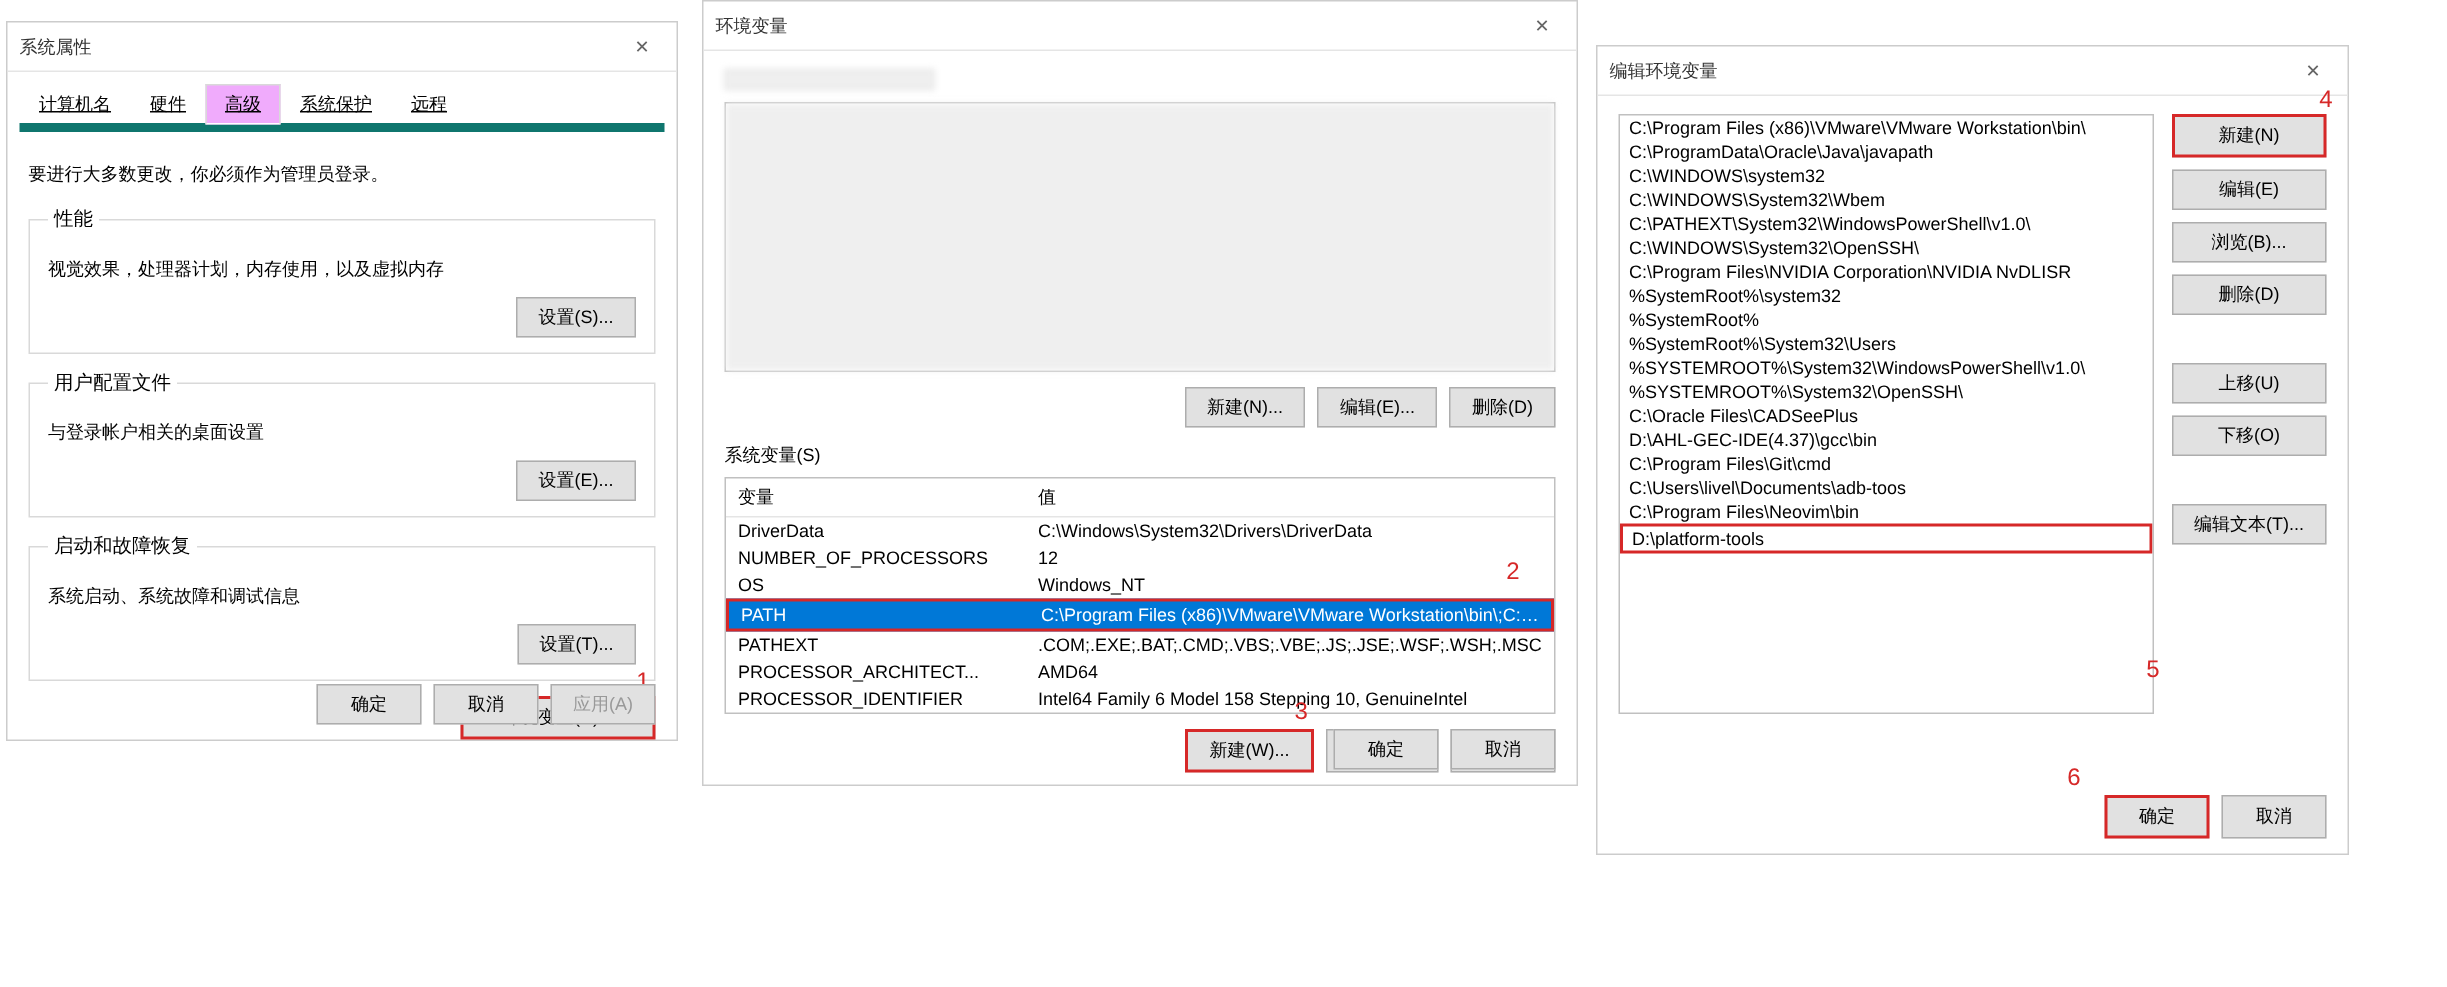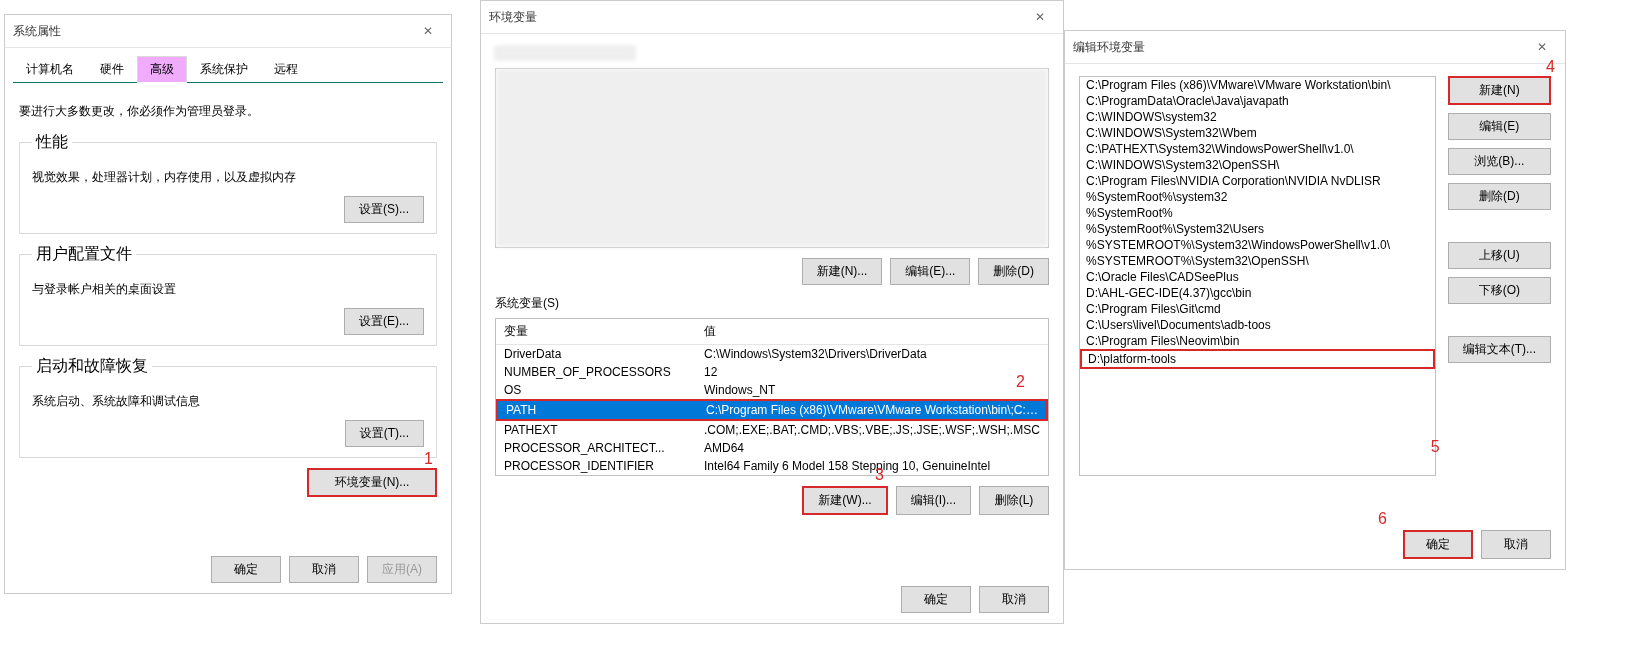--- a/index.html
+++ b/index.html
@@ -1,26 +1,26 @@
 <!DOCTYPE html>
 <html><head>
 <meta charset="utf-8">
 <style>
   * { box-sizing: border-box; margin: 0; padding: 0; }
   body { font-family: "Microsoft YaHei", "Segoe UI", sans-serif; font-size: 12px; background: #fff; color: #000; width: 1631px; height: 658px; position: relative; }
   .dialog { position: absolute; background: #fff; border: 1px solid #ccc; }
   .titlebar { display: flex; justify-content: space-between; align-items: center; padding: 6px 8px; border-bottom: 1px solid #e5e5e5; font-size: 12px; color: #333; }
   .titlebar .close { width: 30px; height: 20px; display: flex; align-items: center; justify-content: center; cursor: pointer; color: #666; }
-  .tabs { display: flex; border-bottom: 1px solid #0f766e; margin: 8px 8px 0 8px; }
+  .tabs { display: flex; border-bottom: 6px solid #0f766e; margin: 8px 8px 0 8px; text-decoration: underline; }
   .tab { padding: 4px 12px; border: 1px solid transparent; border-bottom: none; cursor: pointer; font-size: 12px; }
   .tab.active { border: 1px solid #d9d9d9; border-bottom: 1px solid #fff; background: #f0abfc; margin-bottom: -1px; }
   .content { padding: 12px 14px; }
   .note { margin: 8px 0 12px 0; font-size: 12px; }
   fieldset { border: 1px solid #d9d9d9; margin-bottom: 10px; padding: 10px 12px 10px 12px; }
-  legend { font-size: 16px; padding: 0 4px; }
+  legend { font-size: 13px; padding: 0 4px; }
   .fs-desc { font-size: 12px; margin-top: 6px; margin-bottom: 10px; }
   .btn { display: inline-block; min-width: 70px; padding: 4px 14px; background: #e1e1e1; border: 1px solid #adadad; font-size: 12px; text-align: center; cursor: pointer; }
   .btn.disabled { color: #999; }
   .fs-btn { text-align: right; }
   .btnrow { display: flex; justify-content: flex-end; gap: 8px; padding: 10px 14px; }
   .redbox { border: 2px solid #d62828; }
   .redlabel { position: absolute; color: #d62828; font-size: 16px; font-weight: normal; }
   .listbox { border: 1px solid #c0c0c0; background: #fff; }
   .list-header { display: flex; border-bottom: 1px solid #e5e5e5; font-size: 12px; }
   .list-header > div { padding: 4px 8px; }
@@ -32,21 +32,21 @@
   .list-row.selected { background: #0078d7; color: #fff; }
   .path-list { border: 1px solid #c0c0c0; background: #fff; overflow-y: auto; }
   .path-item { padding: 1px 6px; font-size: 12px; white-space: nowrap; overflow: hidden; text-overflow: ellipsis; }
   .blurblock { background: #efefef; filter: blur(2px); border: 1px solid #ddd; }
   .sidebtns { display: flex; flex-direction: column; gap: 8px; }
   .sidebtns .btn { min-width: 80px; }
 </style>
 </head>
 <body>
 
-<div class="dialog" style="left:4px; top:14px; width:448px; height:580px;">
+<div class="dialog" style="left:4px; top:14px; width:448px; height:480px;">
   <div class="titlebar">
     <span>系统属性</span>
     <span class="close">✕</span>
   </div>
   <div class="tabs">
     <div class="tab">计算机名</div>
     <div class="tab">硬件</div>
     <div class="tab active">高级</div>
     <div class="tab">系统保护</div>
     <div class="tab">远程</div>
@@ -77,21 +77,21 @@
       <button class="btn redbox" style="min-width:130px;">环境变量(N)...</button>
     </div>
   </div>
   <div class="btnrow" style="position:absolute; bottom:0; right:0; left:0;">
     <button class="btn">确定</button>
     <button class="btn">取消</button>
     <button class="btn disabled">应用(A)</button>
   </div>
 </div>
 
-<div class="dialog" style="left:480px; top:0px; width:584px; height:624px;">
+<div class="dialog" style="left:468px; top:0px; width:584px; height:524px;">
   <div class="titlebar">
     <span>环境变量</span>
     <span class="close">✕</span>
   </div>
   <div class="content">
 
     <div style="margin-bottom:10px;">
       <div class="blurblock" style="width:140px; height:14px; margin-bottom:8px;"></div>
       <div class="listbox" style="height:180px;">
         <div class="blurblock" style="width:100%; height:100%; border:none;"></div>

